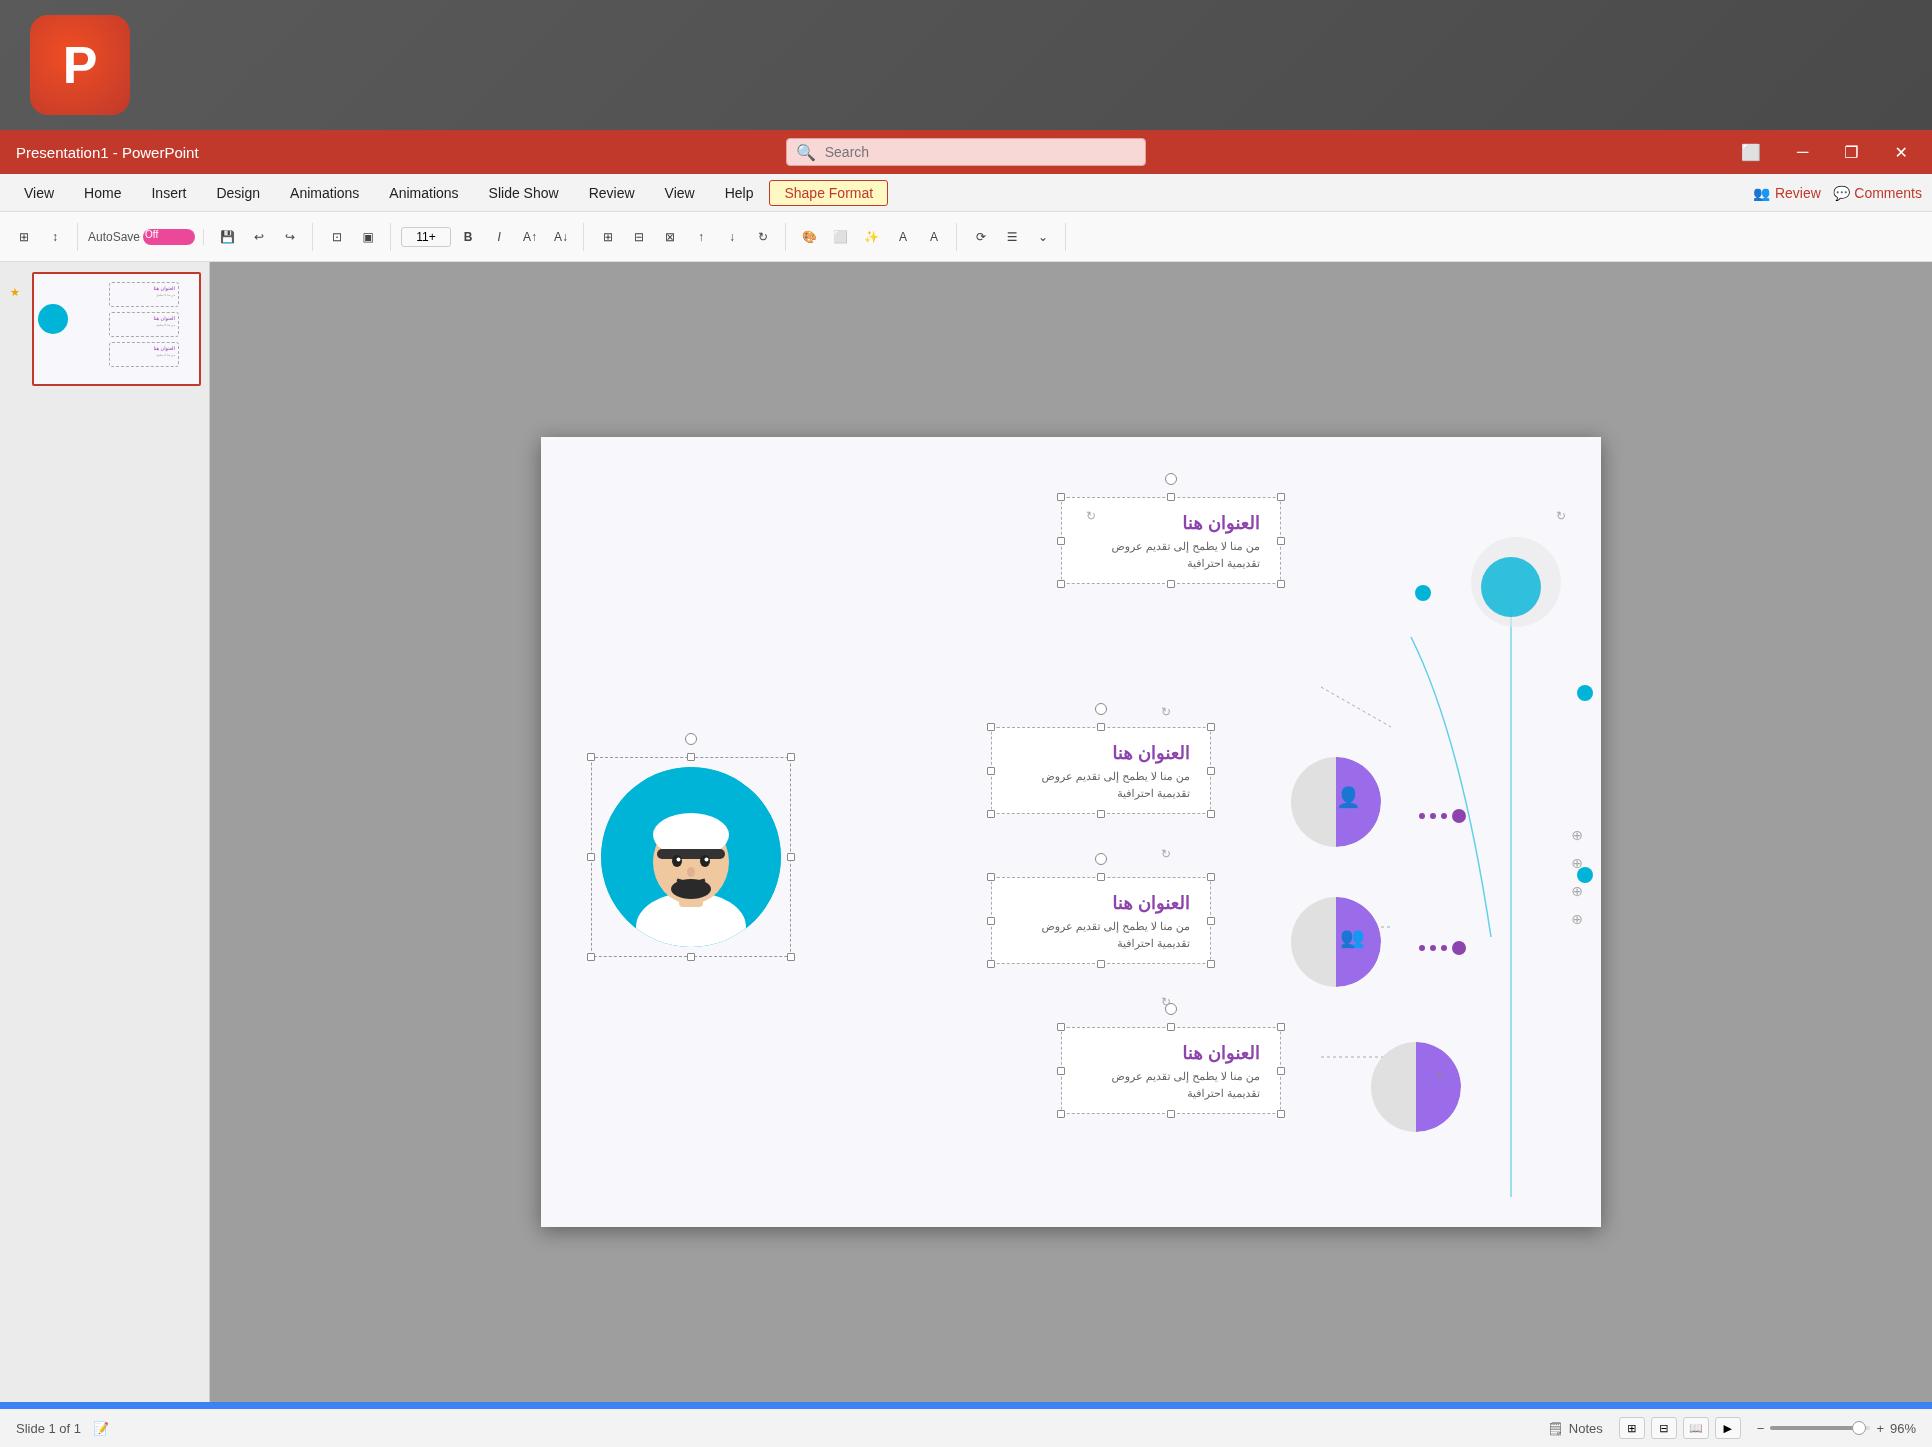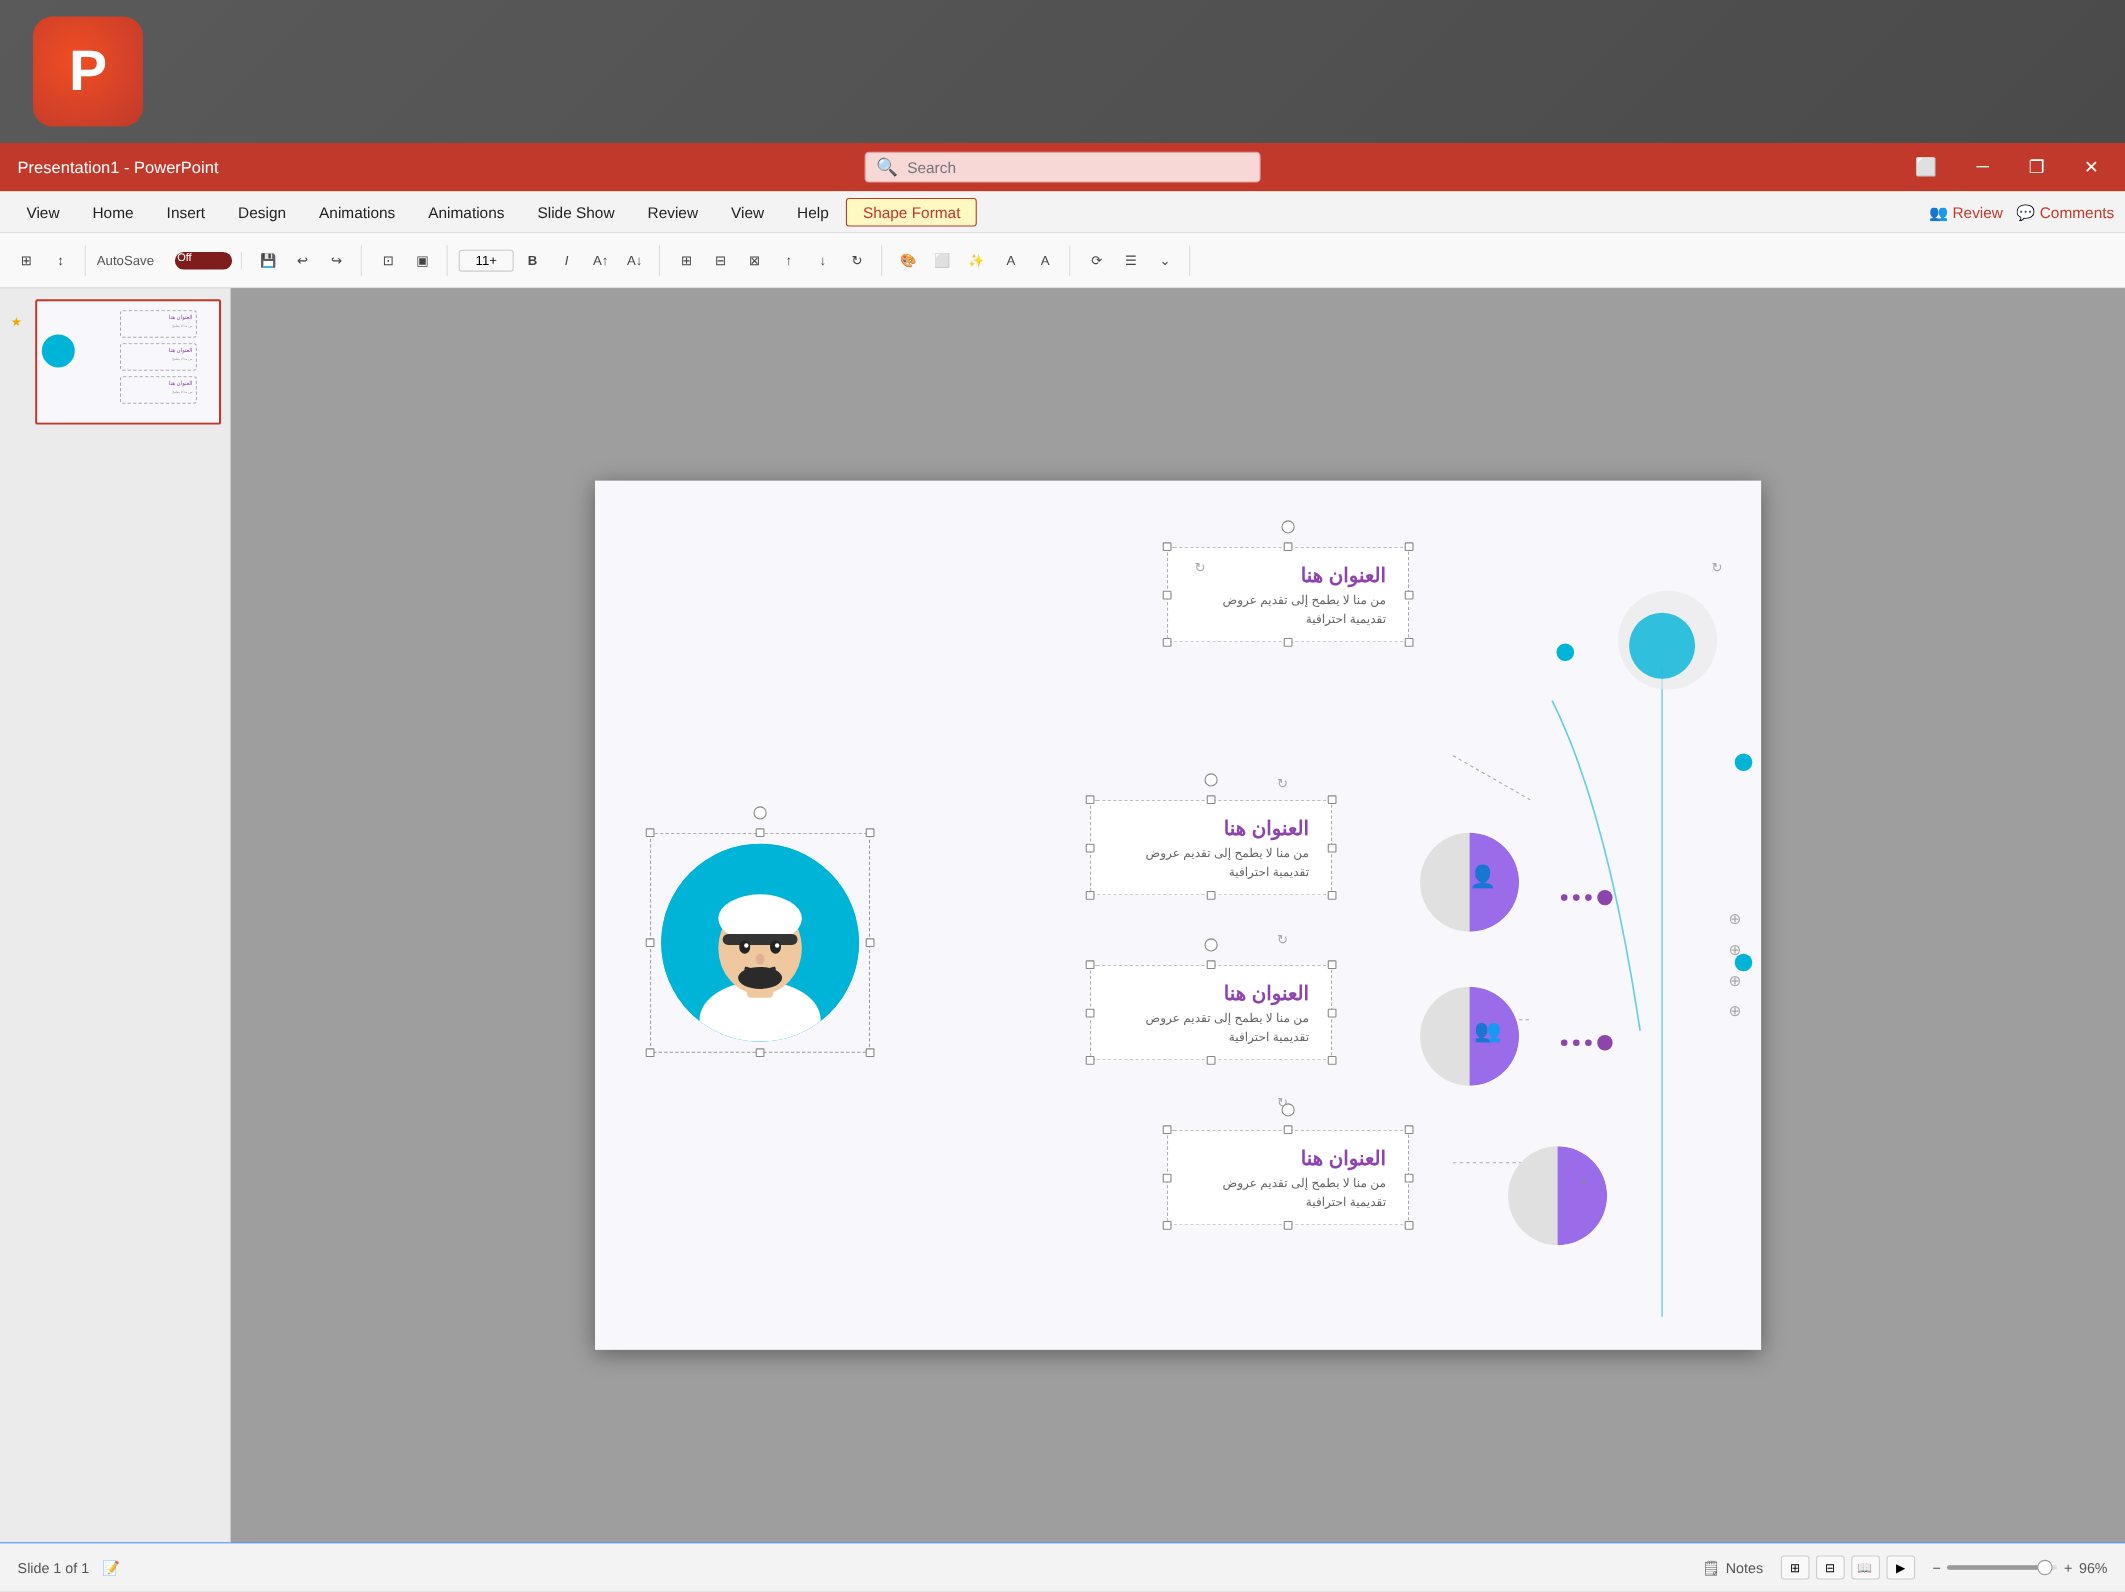--- a/index.html
+++ b/index.html
@@ -150,27 +150,26 @@
       align-items: center;
       justify-content: center;
       border: 1px solid transparent;
       border-radius: 3px;
       cursor: pointer;
       font-size: 12px;
       color: #444;
     }
     .autosave-label { font-size: 12px; color: #555; }
     .toggle-btn {
-      background: #7f1d1d;
+      background: #ec4899;
       border-radius: 8px;
       width: 52px;
       height: 16px;
       position: relative;
       cursor: pointer;
-      margin-left: 16px;
     }
     .font-size-box {
       border: 1px solid #ccc;
       border-radius: 3px;
       padding: 2px 6px;
       font-size: 12px;
       width: 50px;
       text-align: center;
     }
 
@@ -258,21 +257,21 @@
       align-items: center;
       justify-content: center;
       overflow: hidden;
     }
 
     
     .status-bar {
       width: 100%;
       height: 45px;
       background: #f3f3f3;
-      border-top: 1px solid #3b82f6;
+      border-top: 7px solid #3b82f6;
       display: flex;
       align-items: center;
       padding: 0 16px;
       justify-content: space-between;
     }
     .status-left { font-size: 13px; color: #555; display: flex; align-items: center; gap: 12px; }
     .status-right { display: flex; align-items: center; gap: 16px; }
     .notes-btn { font-size: 13px; color: #555; display: flex; align-items: center; gap: 5px; cursor: pointer; }
     .view-btns { display: flex; gap: 6px; }
     .view-btn { width: 26px; height: 22px; border: 1px solid #ccc; border-radius: 3px; background: #f9f9f9; cursor: pointer; display: flex; align-items: center; justify-content: center; font-size: 11px; }

